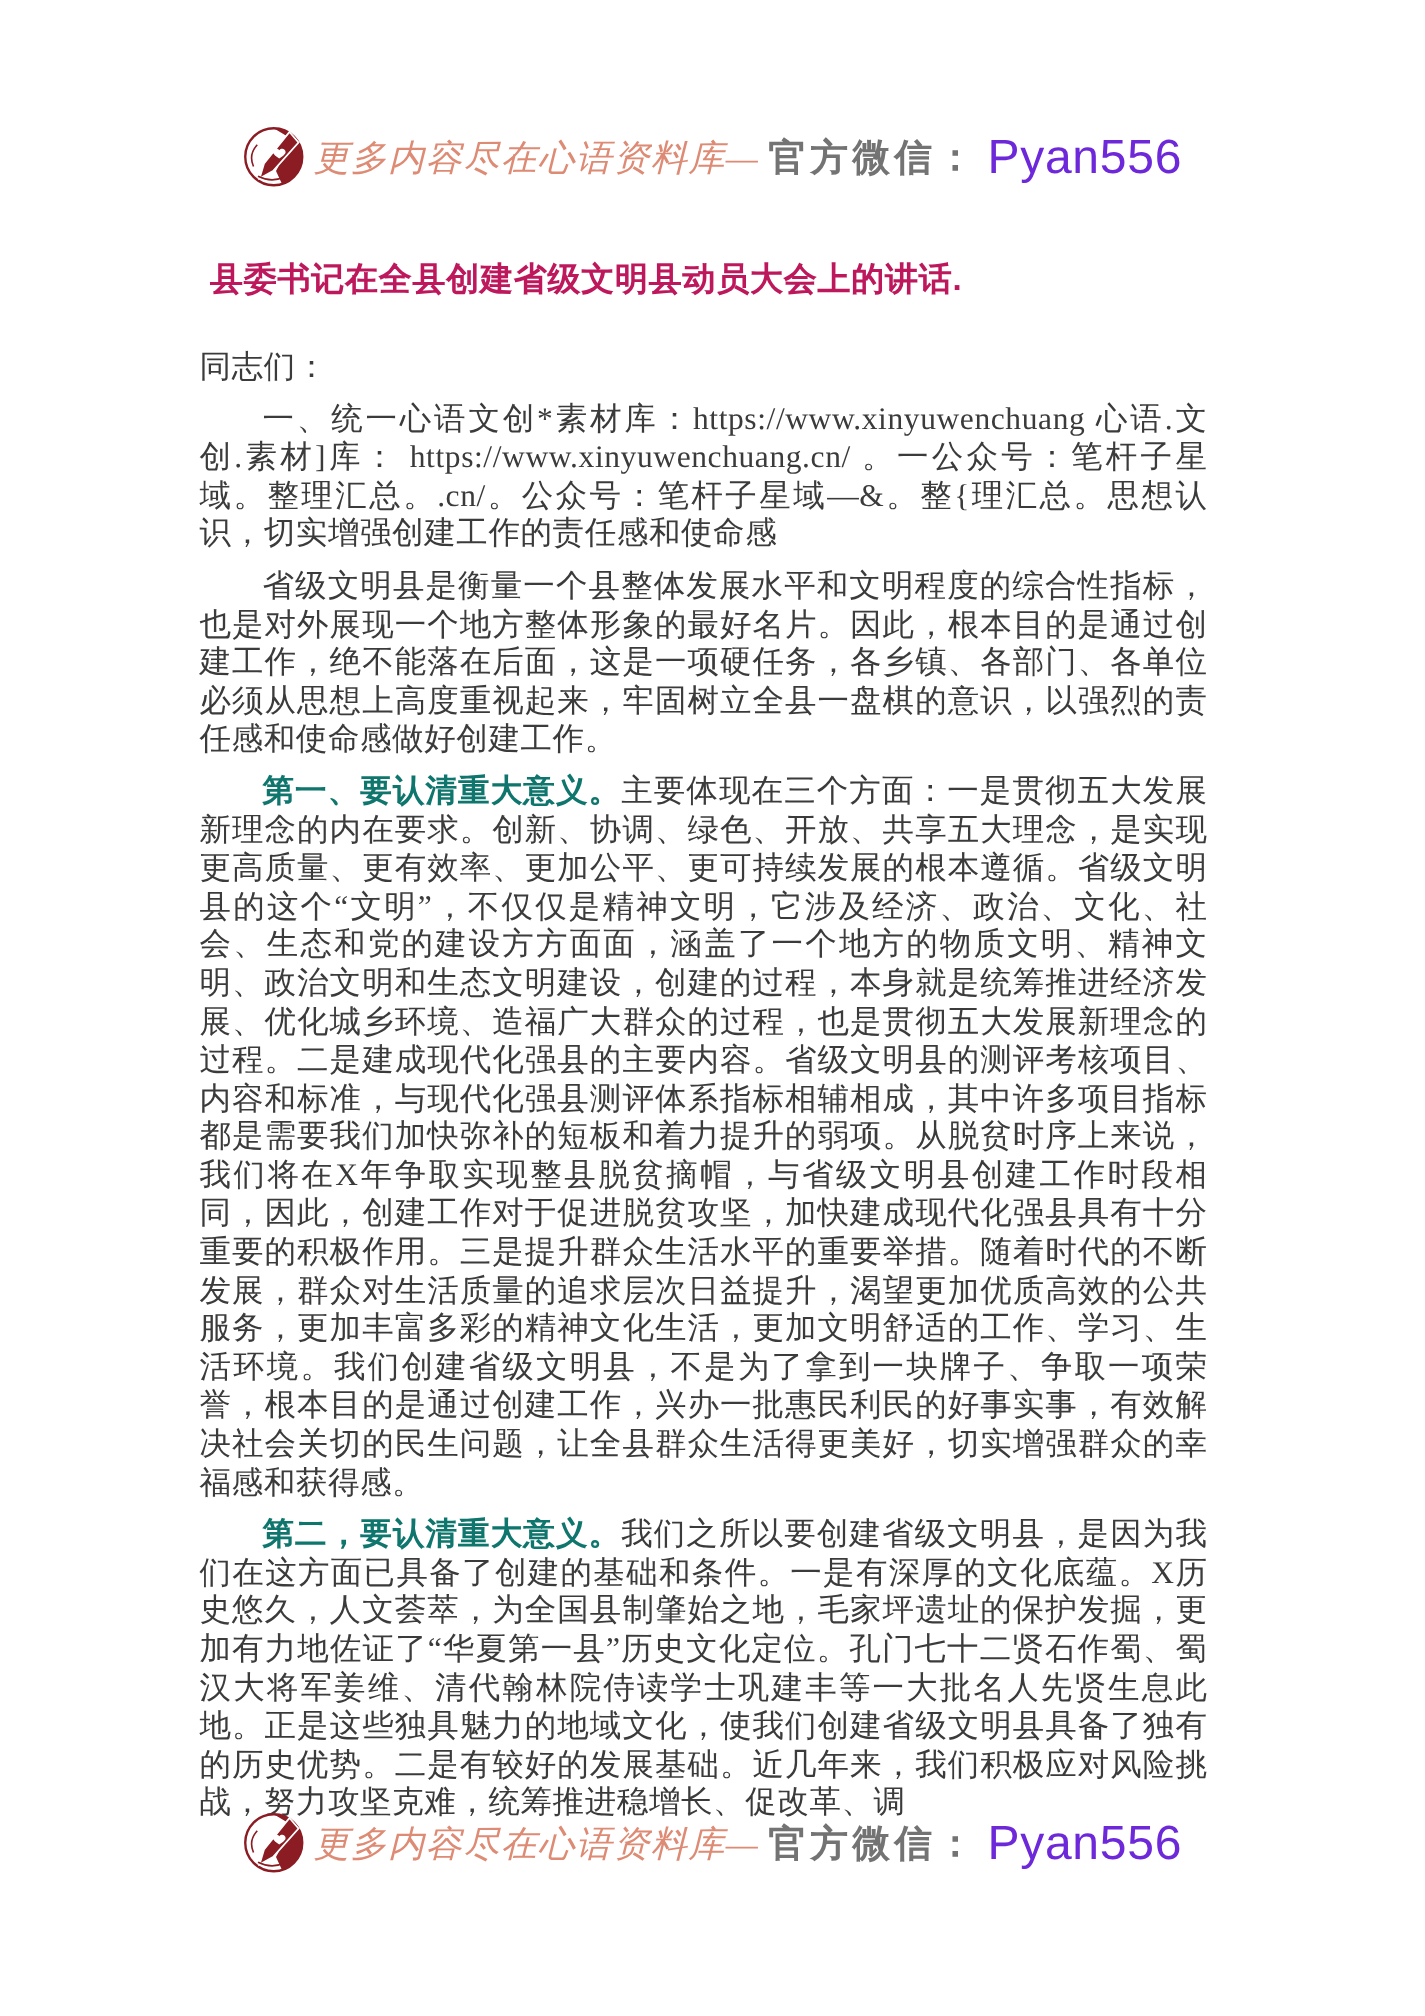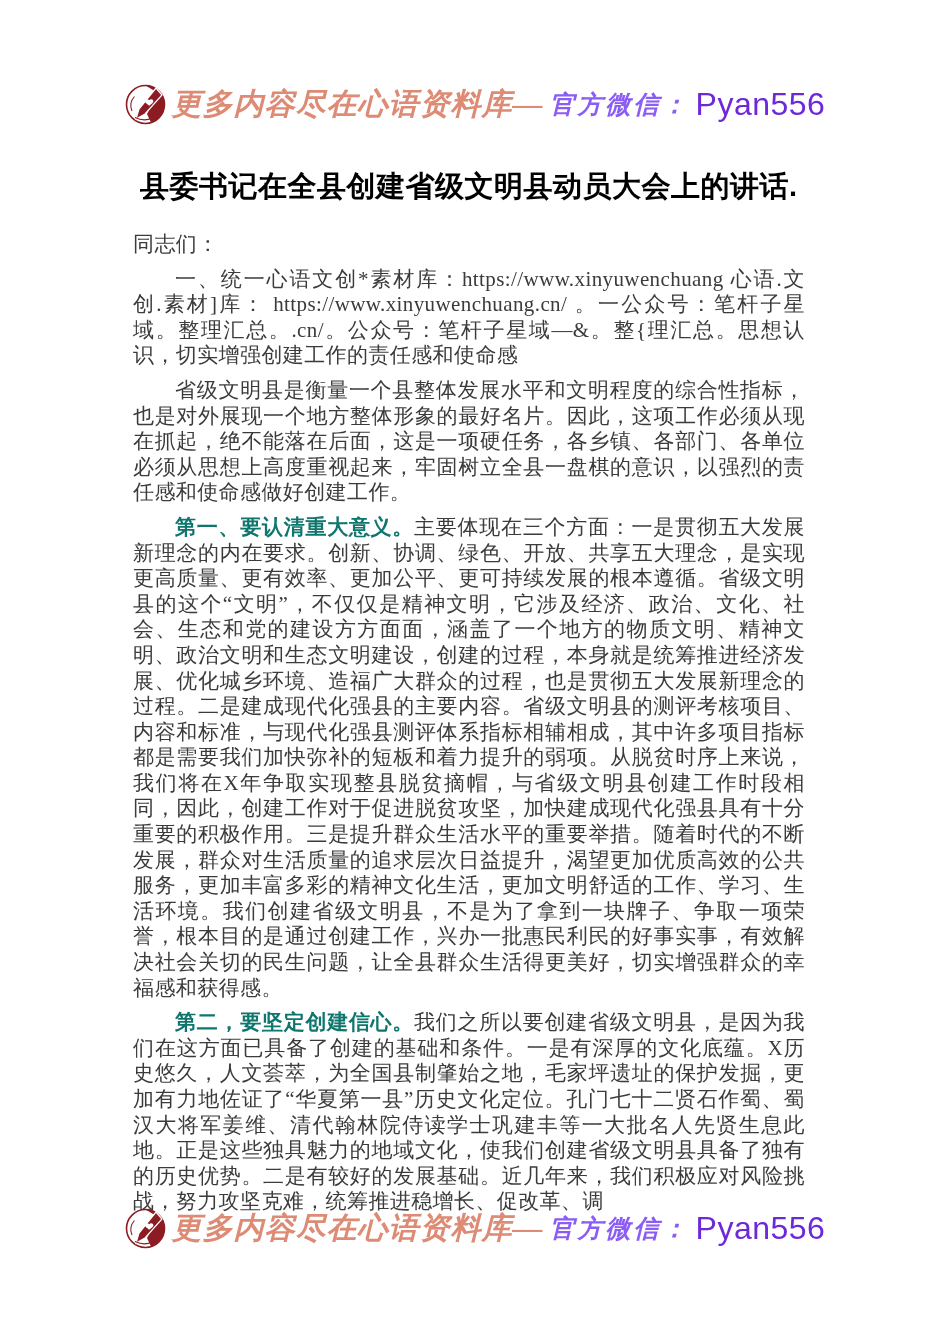--- a/index.html
+++ b/index.html
@@ -24,53 +24,52 @@
     justify-content: center;
     gap: 6px;
     white-space: nowrap;
   }
   .watermark-bar.top    { top: 84px;  }
   .watermark-bar.bottom { top: 1208px; }
   .logo-wrap { width: 41px; height: 41px; flex: 0 0 auto; }
   .brand-script {
     font-family: "Liberation Serif", serif;
     font-style: italic;
-    font-weight: bold;
-    font-size: 30px;
+    font-weight: normal;
+    font-size: 24px;
     color: #dd8b74;
     letter-spacing: 1px;
   }
   .wechat-label {
     font-family: "Liberation Serif", serif;
-    font-style: italic;
     font-weight: bold;
     font-size: 25px;
-    color: #8b5cf6;
+    color: #737373;
     letter-spacing: 3px;
   }
   .wechat-id {
     font-family: "Liberation Sans", sans-serif;
     font-size: 32px;
     color: #6d28d9;
     letter-spacing: 0.5px;
   }
 
   
   .doc {
     position: absolute;
     left: 133px;
     top: 167px;
     width: 684px;
   }
   .doc-title {
     font-family: "Liberation Sans", sans-serif;
     font-weight: bold;
-    font-size: 29px;
+    font-size: 22px;
     letter-spacing: 0.5px;
-    color: #000000;
+    color: #be185d;
     margin: 0 0 27px 7px;
     line-height: 38px;
   }
   .doc p {
     font-size: 21px;
     line-height: 25.6px;
     letter-spacing: 0.4px;
     color: #3b3b3b;
     text-align: justify;
     text-justify: inter-ideograph;
@@ -103,25 +102,25 @@
   </div>
 
   <div class="doc">
     <h1 class="doc-title">县委书记在全县创建省级文明县动员大会上的讲话.</h1>
 
     <p class="no-indent"><strong></strong><span>同志们：</span></p>
 
 
     <p><strong></strong><span>一、统一心语文创*素材库：https://www.xinyuwenchuang 心语.文创.素材]库： https://www.xinyuwenchuang.cn/ 。一公众号：笔杆子星域。整理汇总。.cn/。公众号：笔杆子星域—&amp;。整{理汇总。思想认识，切实增强创建工作的责任感和使命感</span></p>
 
-    <p><strong></strong><span>省级文明县是衡量一个县整体发展水平和文明程度的综合性指标，也是对外展现一个地方整体形象的最好名片。因此，这项工作必须从现在抓起，绝不能落在后面，这是一项硬任务，各乡镇、各部门、各单位必须从思想上高度重视起来，牢固树立全县一盘棋的意识，以强烈的责任感和使命感做好创建工作。</span></p>
+    <p><strong></strong><span>省级文明县是衡量一个县整体发展水平和文明程度的综合性指标，也是对外展现一个地方整体形象的最好名片。因此，根本目的是通过创建工作，绝不能落在后面，这是一项硬任务，各乡镇、各部门、各单位必须从思想上高度重视起来，牢固树立全县一盘棋的意识，以强烈的责任感和使命感做好创建工作。</span></p>
 
     <p><strong>第一、要认清重大意义。</strong><span>主要体现在三个方面：一是贯彻五大发展新理念的内在要求。创新、协调、绿色、开放、共享五大理念，是实现更高质量、更有效率、更加公平、更可持续发展的根本遵循。省级文明县的这个“文明”，不仅仅是精神文明，它涉及经济、政治、文化、社会、生态和党的建设方方面面，涵盖了一个地方的物质文明、精神文明、政治文明和生态文明建设，创建的过程，本身就是统筹推进经济发展、优化城乡环境、造福广大群众的过程，也是贯彻五大发展新理念的过程。二是建成现代化强县的主要内容。省级文明县的测评考核项目、内容和标准，与现代化强县测评体系指标相辅相成，其中许多项目指标都是需要我们加快弥补的短板和着力提升的弱项。从脱贫时序上来说，我们将在X年争取实现整县脱贫摘帽，与省级文明县创建工作时段相同，因此，创建工作对于促进脱贫攻坚，加快建成现代化强县具有十分重要的积极作用。三是提升群众生活水平的重要举措。随着时代的不断发展，群众对生活质量的追求层次日益提升，渴望更加优质高效的公共服务，更加丰富多彩的精神文化生活，更加文明舒适的工作、学习、生活环境。我们创建省级文明县，不是为了拿到一块牌子、争取一项荣誉，根本目的是通过创建工作，兴办一批惠民利民的好事实事，有效解决社会关切的民生问题，让全县群众生活得更美好，切实增强群众的幸福感和获得感。</span></p>
 
-    <p><strong>第二，要坚定创建信心。</strong><span>我们之所以要创建省级文明县，是因为我们在这方面已具备了创建的基础和条件。一是有深厚的文化底蕴。X历史悠久，人文荟萃，为全国县制肇始之地，毛家坪遗址的保护发掘，更加有力地佐证了“华夏第一县”历史文化定位。孔门七十二贤石作蜀、蜀汉大将军姜维、清代翰林院侍读学士巩建丰等一大批名人先贤生息此地。正是这些独具魅力的地域文化，使我们创建省级文明县具备了独有的历史优势。二是有较好的发展基础。近几年来，我们积极应对风险挑战，努力攻坚克难，统筹推进稳增长、促改革、调</span></p>
+    <p><strong>第二，要认清重大意义。</strong><span>我们之所以要创建省级文明县，是因为我们在这方面已具备了创建的基础和条件。一是有深厚的文化底蕴。X历史悠久，人文荟萃，为全国县制肇始之地，毛家坪遗址的保护发掘，更加有力地佐证了“华夏第一县”历史文化定位。孔门七十二贤石作蜀、蜀汉大将军姜维、清代翰林院侍读学士巩建丰等一大批名人先贤生息此地。正是这些独具魅力的地域文化，使我们创建省级文明县具备了独有的历史优势。二是有较好的发展基础。近几年来，我们积极应对风险挑战，努力攻坚克难，统筹推进稳增长、促改革、调</span></p>
   </div>
 
   <div class="watermark-bar bottom">
     <span class="logo-wrap">
       <svg width="41" height="41" viewBox="0 0 41 41">
         <circle cx="20.5" cy="20.5" r="19" fill="#ffffff" stroke="#8c1c23" stroke-width="1.6"></circle>
         <path d="M20.5 1.5 A19 19 0 0 1 39.5 20.5 A19 19 0 0 1 26 38.6 L22 30 L33 9 Z" fill="#8c1c23"></path>
         <path d="M31 4 L37 11 L20 30 L11 35 L14 25 Z" fill="#8c1c23" stroke="#ffffff" stroke-width="1.2"></path>
         <path d="M24.2 16.2 c-1.4-1.9 -4.2-0.9 -4.2 1.1 c0 1.6 2.3 3 4.2 4.4 c1.9-1.4 4.2-2.8 4.2-4.4 c0-2 -2.8-3 -4.2-1.1 z" fill="#ffffff"></path>
         <path d="M7 27 q-3.5-8 2.5-14.5" fill="none" stroke="#8c1c23" stroke-width="1.1"></path>

